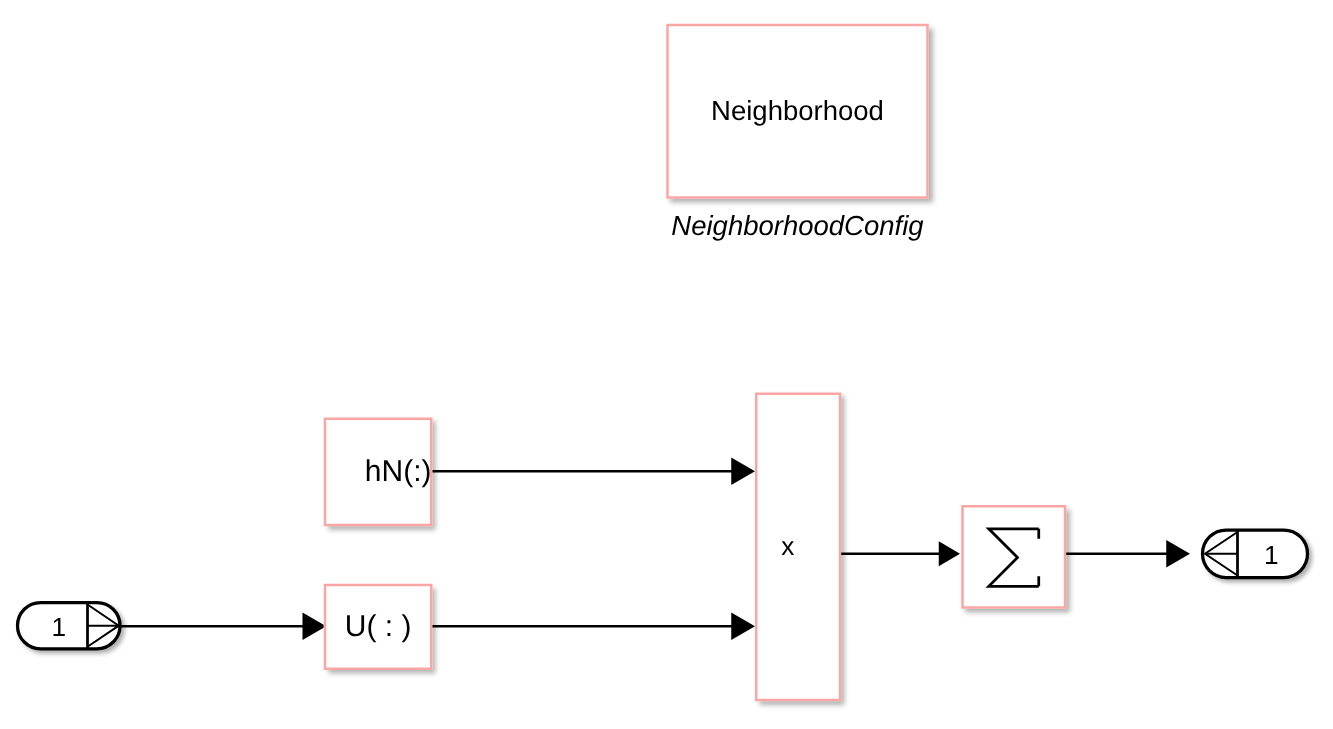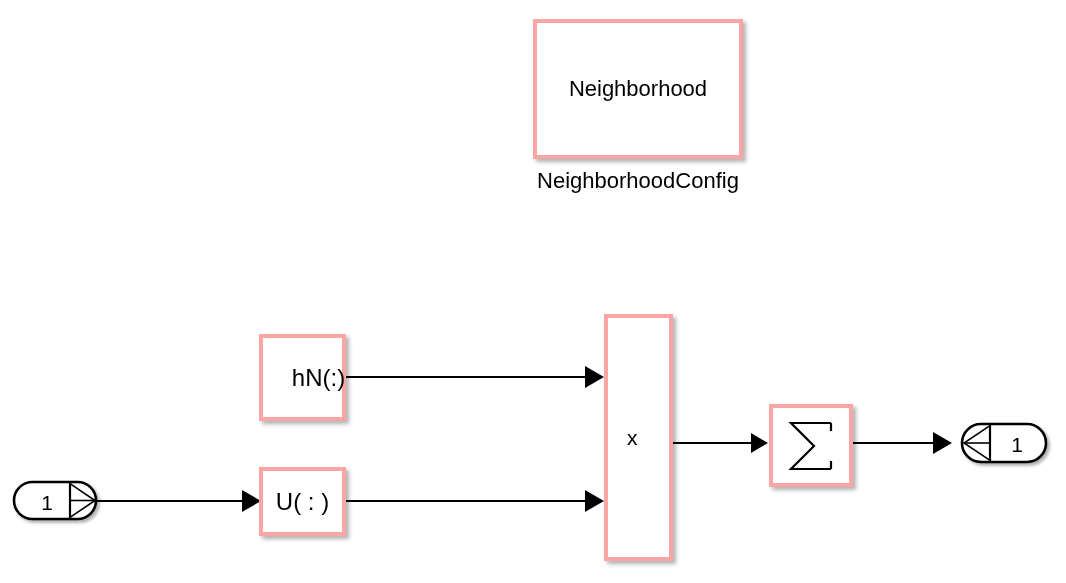--- a/index.html
+++ b/index.html
@@ -16,38 +16,39 @@
     width: 1066px;
     height: 583px;
     background: #ffffff;
     overflow: hidden;
   }
   
   .block {
     position: absolute;
     box-sizing: border-box;
     background: #ffffff;
-    border: 4px solid #fca5a5;
+    border: 2px solid #fca5a5;
     box-shadow: 3px 3px 4px rgba(0,0,0,0.30);
     display: flex;
     align-items: center;
     justify-content: center;
   }
   .block-label {
     color: #000000;
     line-height: 1;
     white-space: pre;
     user-select: none;
   }
   .caption {
     position: absolute;
     text-align: center;
     color: #000000;
     white-space: pre;
     user-select: none;
+    font-style: italic;
   }
   
   #neighborhood-block {
     left: 533px;
     top: 19px;
     width: 210px;
     height: 140px;
   }
   #neighborhood-block .block-label { font-size: 22px; }
 

